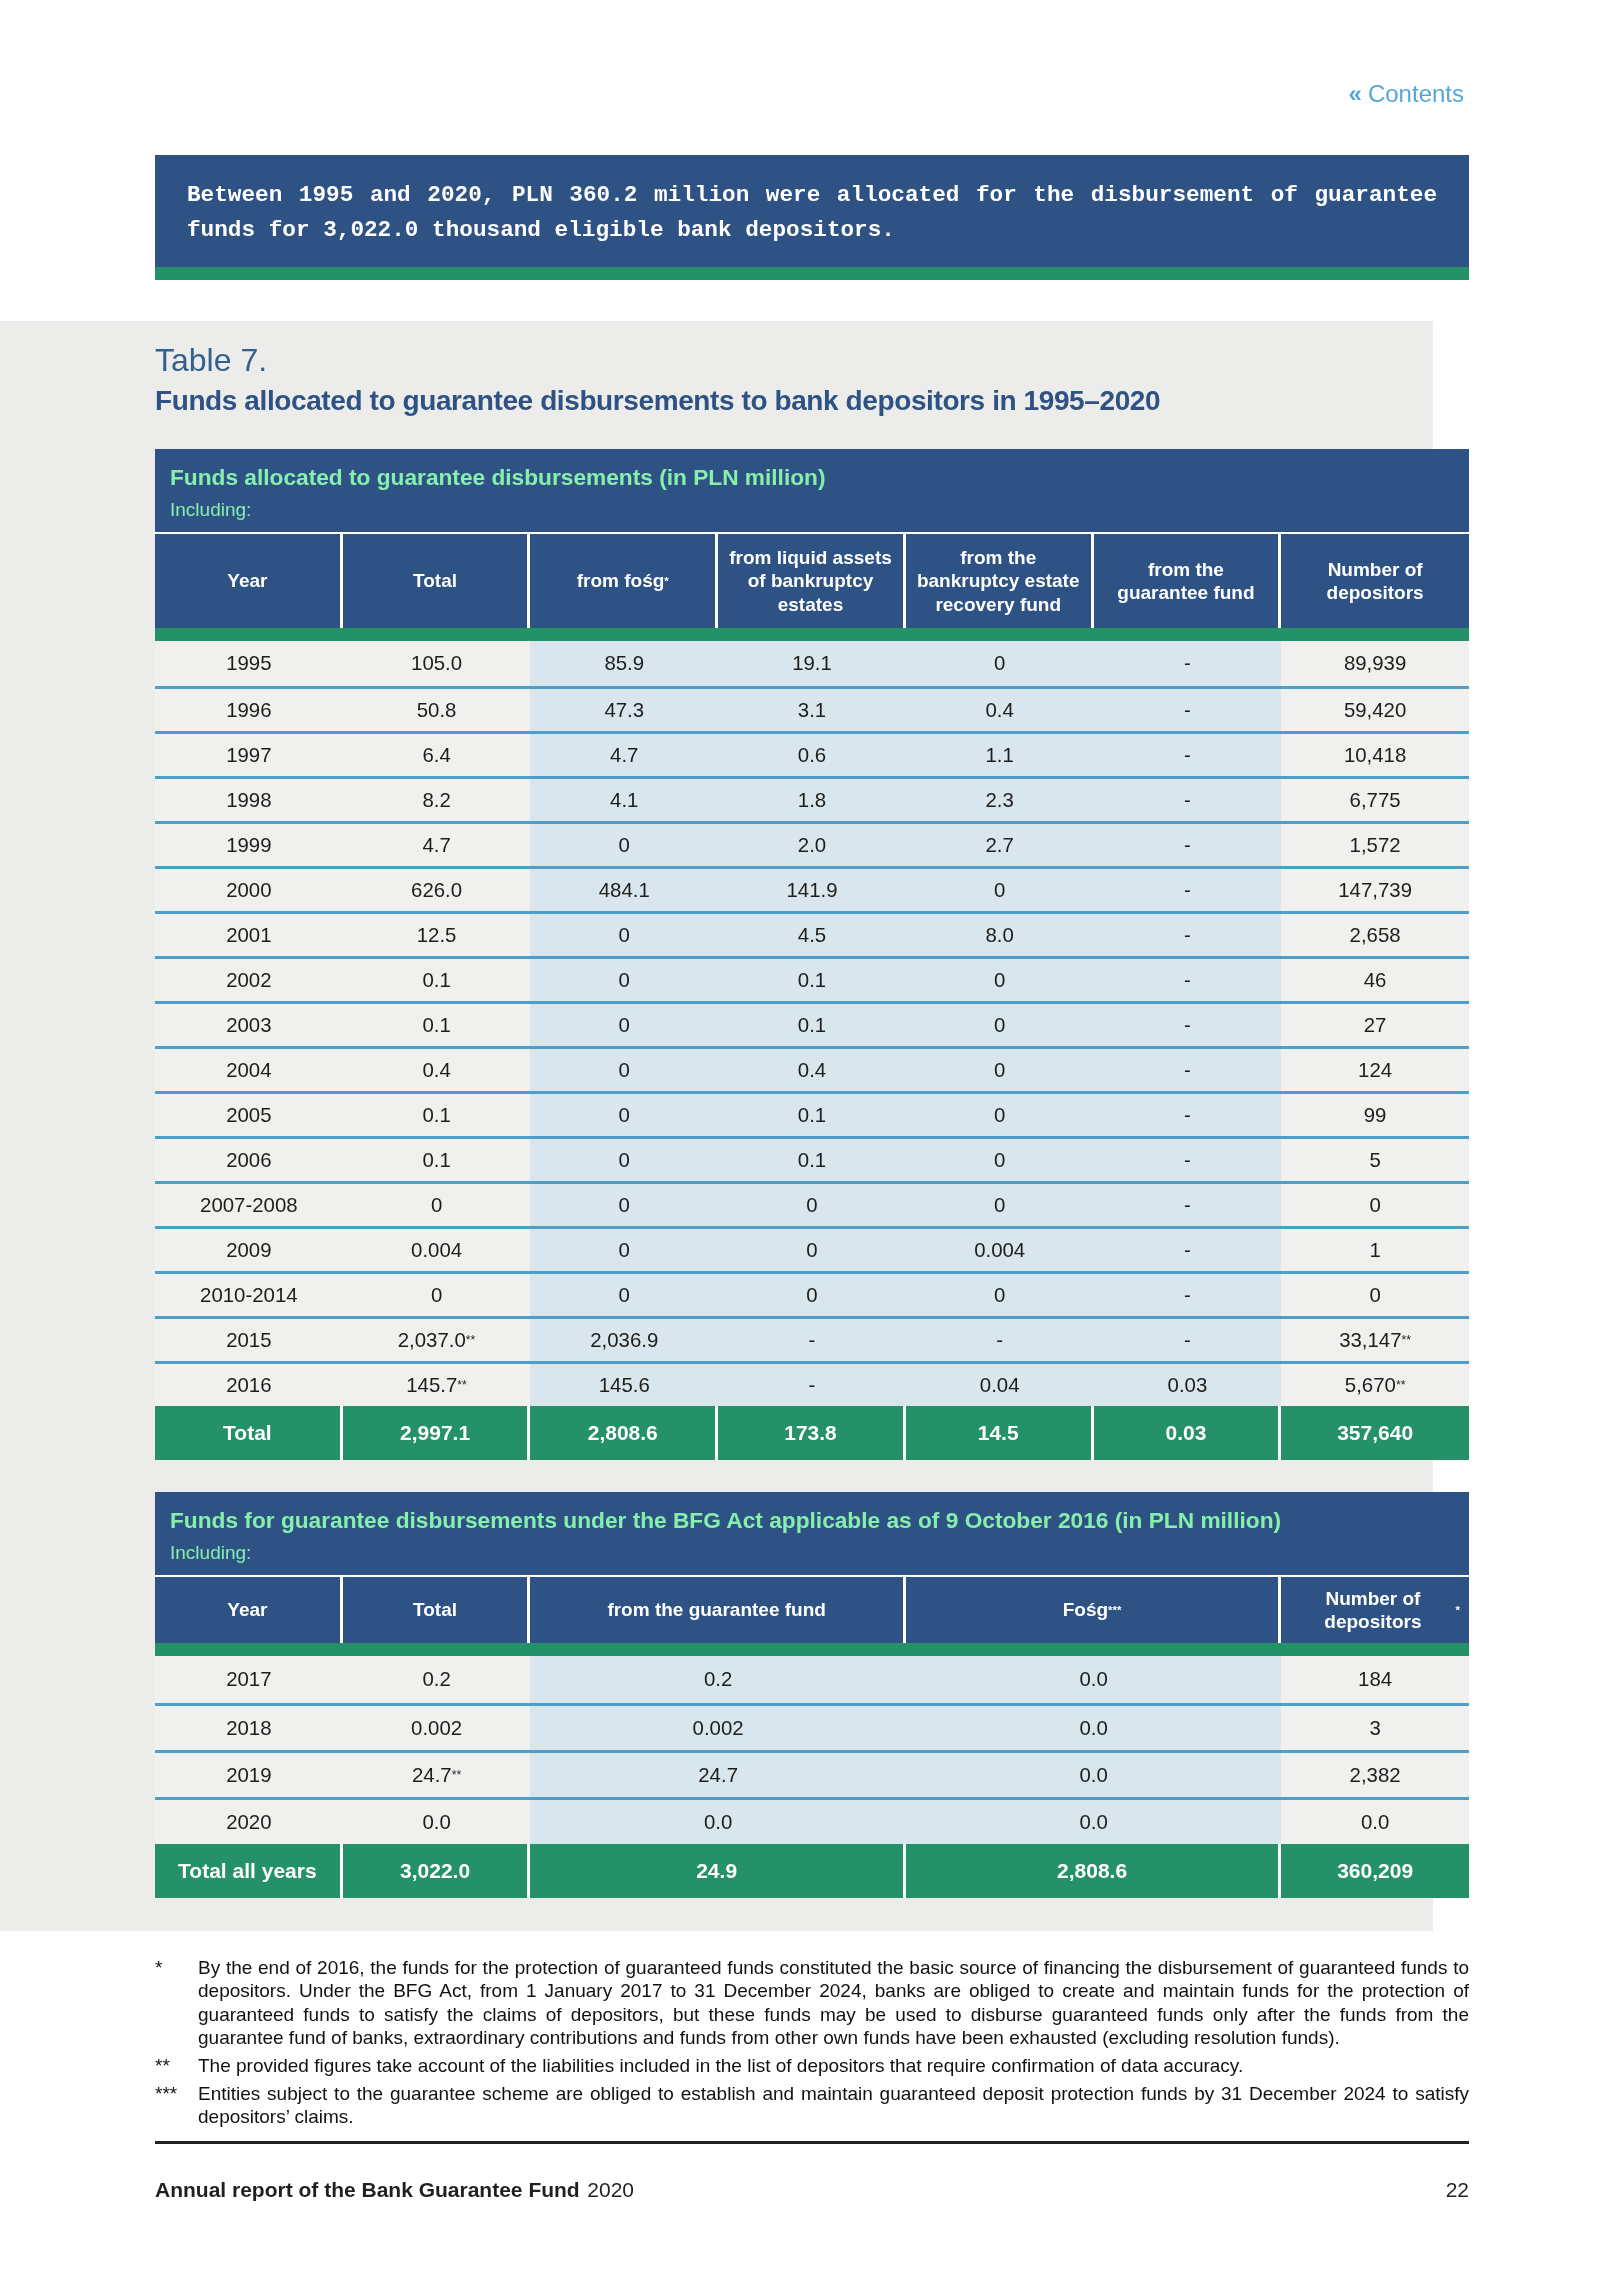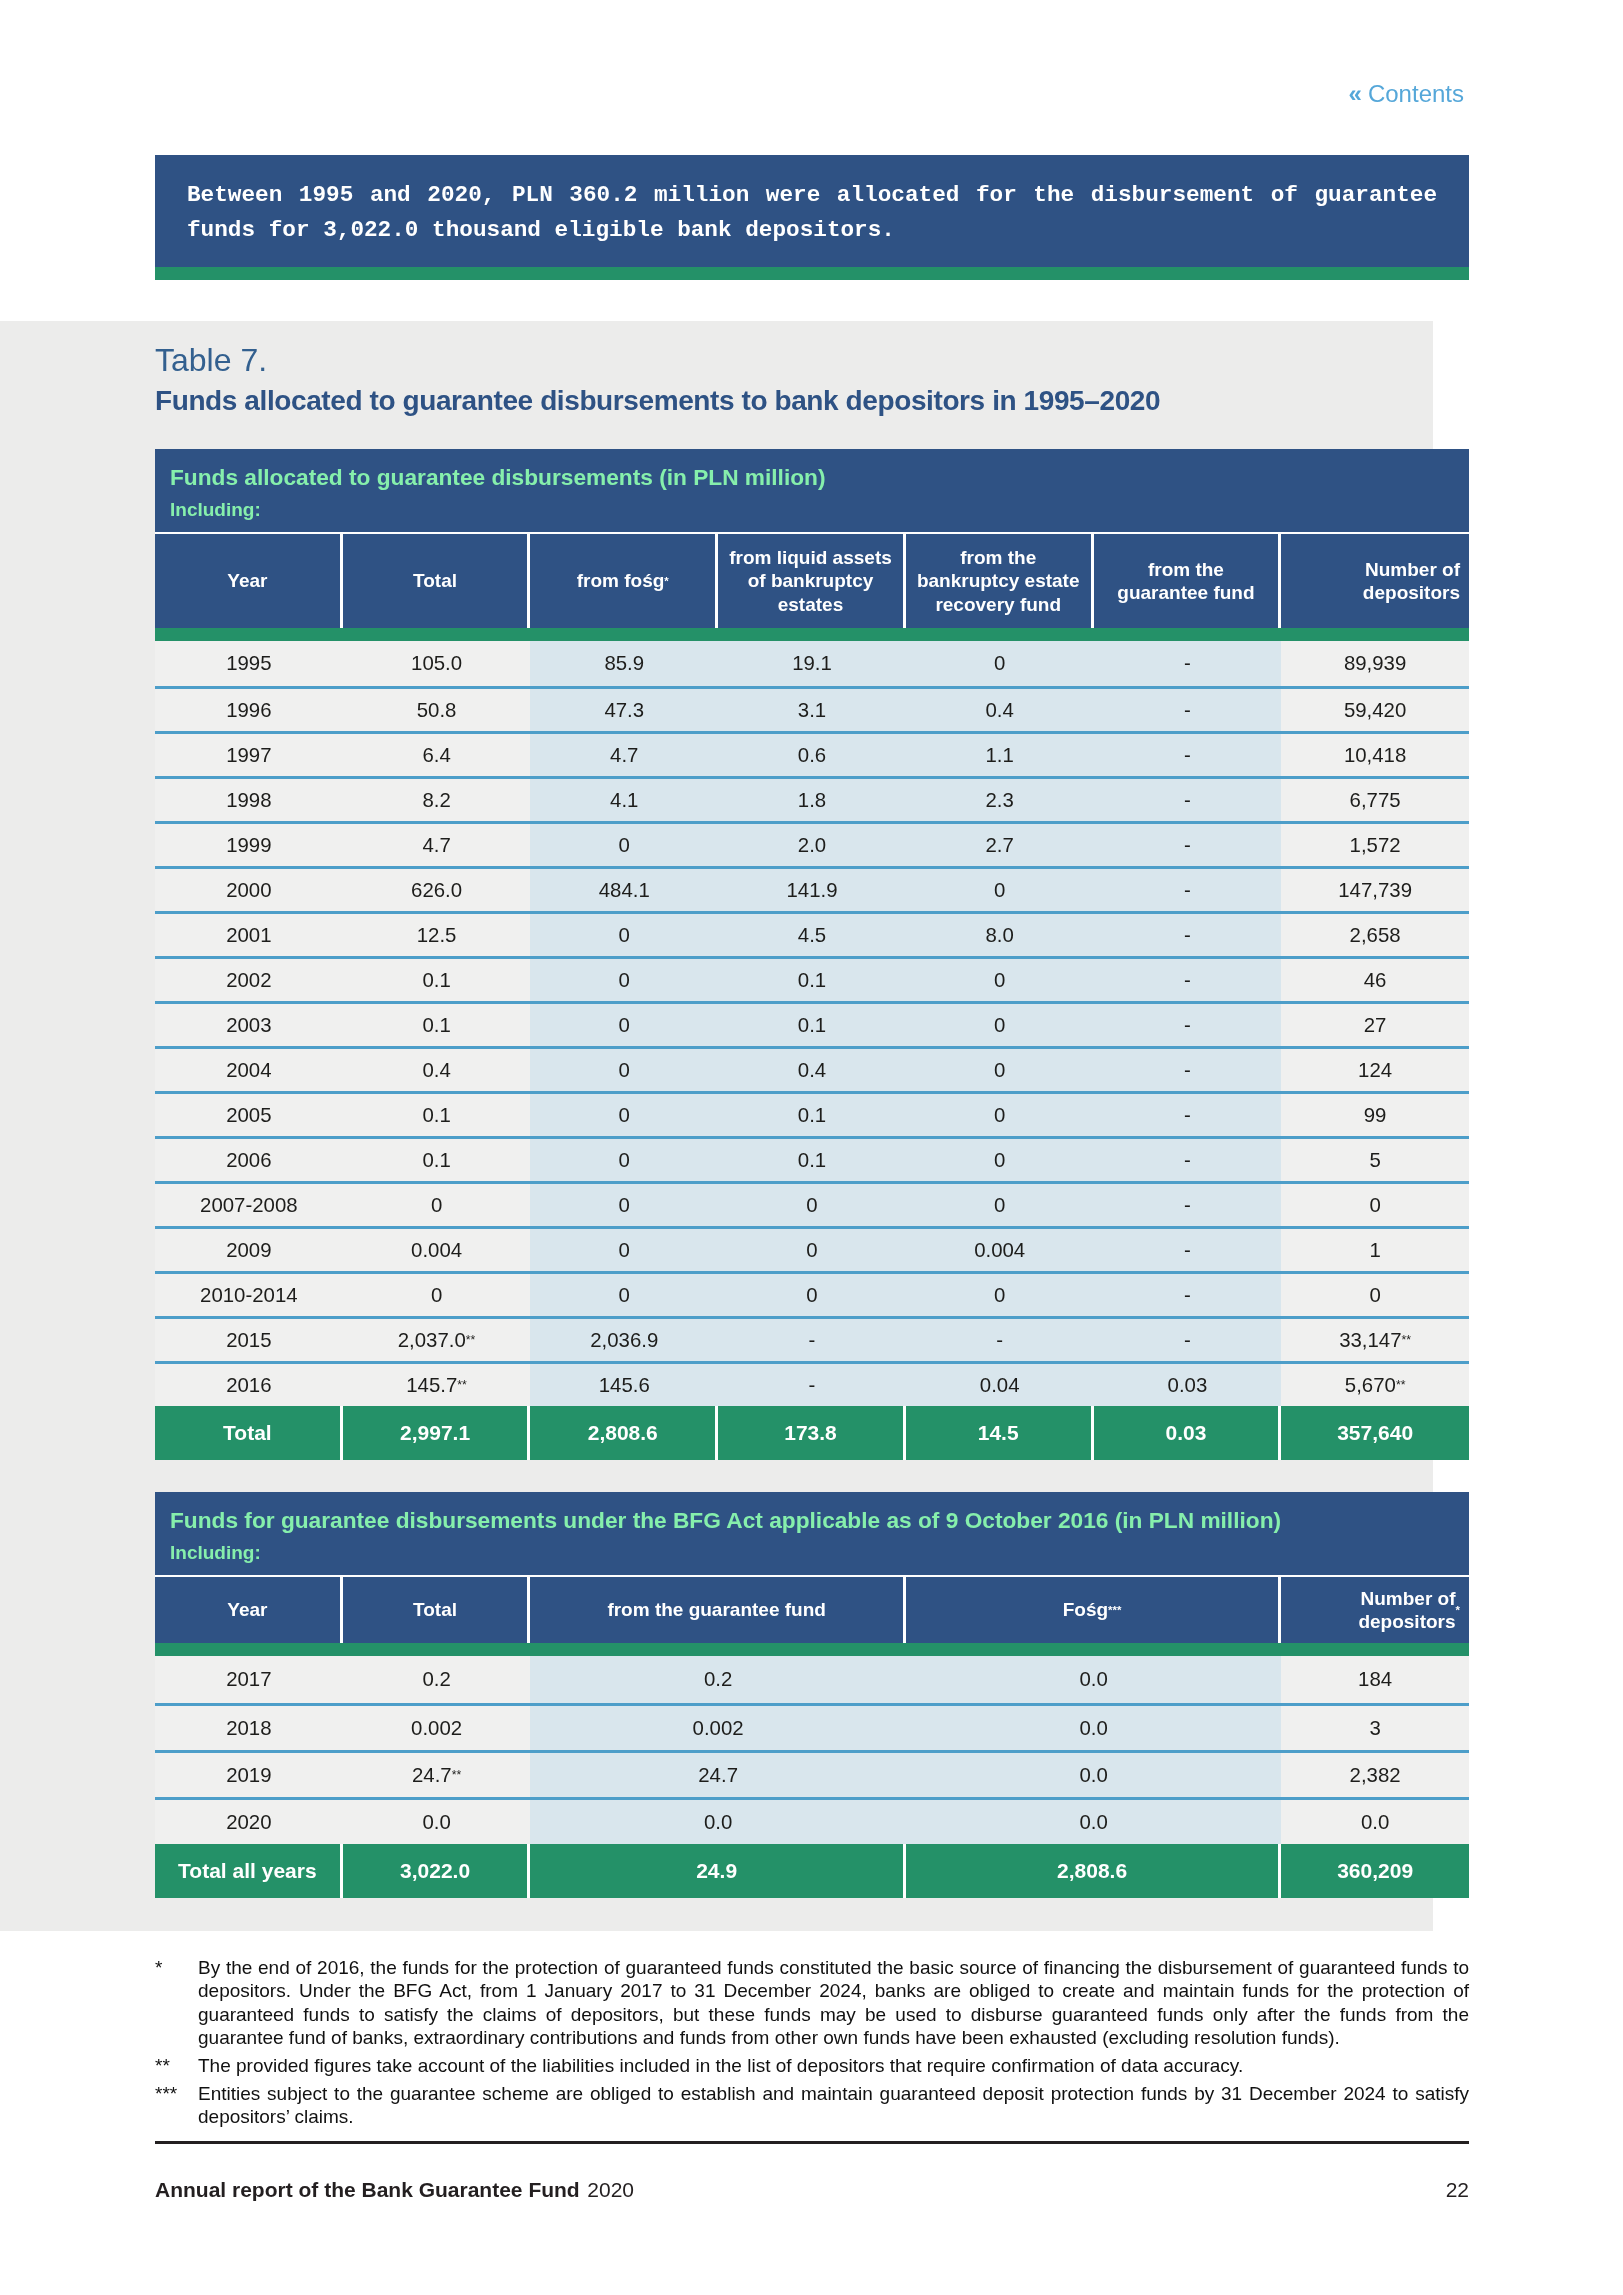--- a/index.html
+++ b/index.html
@@ -24,29 +24,29 @@
   .gray{position:absolute;top:321px;left:0;width:1433px;height:1610px;background:var(--section-bg,#ECECEB);
     box-sizing:border-box;padding:21px 155px 0;}
   .table-label{font-size:32px;line-height:36px;color:var(--label-blue,#33608F);}
   .section-title{font-size:28px;line-height:39px;font-weight:bold;color:var(--title-blue,#2E5284);margin:3px 0 0;letter-spacing:-0.4px;}
   
   .tbl{width:1314px;}
   .t1{margin-top:29px;}
   .t2{margin-top:32px;}
   .band{background:var(--navy,#2F5284);color:#86efac;padding:15px 15px 12px;border-bottom:2.3px solid #fff;}
   .band-title{font-size:22.7px;line-height:26px;font-weight:bold;}
-  .band-including{font-size:19px;line-height:21px;font-weight:bold;margin-top:9px;}
+  .band-including{font-size:19px;line-height:21px;font-weight:normal;margin-top:9px;}
   .grid7{display:grid;grid-template-columns:repeat(7,1fr);}
   .grid5{display:grid;grid-template-columns:1fr 1fr 2fr 2fr 1fr;}
   .thead{min-height:94px;}
   .t2 .thead{min-height:66px;}
   .th{background:var(--navy,#2F5284);color:#fff;font-weight:bold;font-size:19px;line-height:23.4px;
     display:flex;align-items:center;justify-content:center;text-align:center;padding:6px 9px;
     border-right:3px solid #fff;box-sizing:border-box;}
-  .thead .th:last-child{border-right:none;text-align:right;}
+  .thead .th:last-child{border-right:none;}
   .accent-bar{height:13px;background:var(--green,#249168);}
   .tbody .trow{height:45px;box-sizing:border-box;}
   .t2 .tbody .trow{height:47px;}
   .tbody .trow + .trow{border-top:3px solid var(--row-separator,#4D9EC9);}
   .cell{display:flex;align-items:center;justify-content:center;text-align:center;font-size:20.4px;color:var(--text-dark,#1D1D1B);}
   .cell.bg-g{background:var(--cell-gray,#F0F0EF);}
   .cell.bg-b{background:var(--cell-blue,#D9E6ED);}
   .total-row{height:54px;}
   .total-cell{background:var(--green,#249168);color:#fff;font-weight:bold;font-size:21px;border-right:3px solid #fff;box-sizing:border-box;}
   .total-row .total-cell:last-child{border-right:none;}

